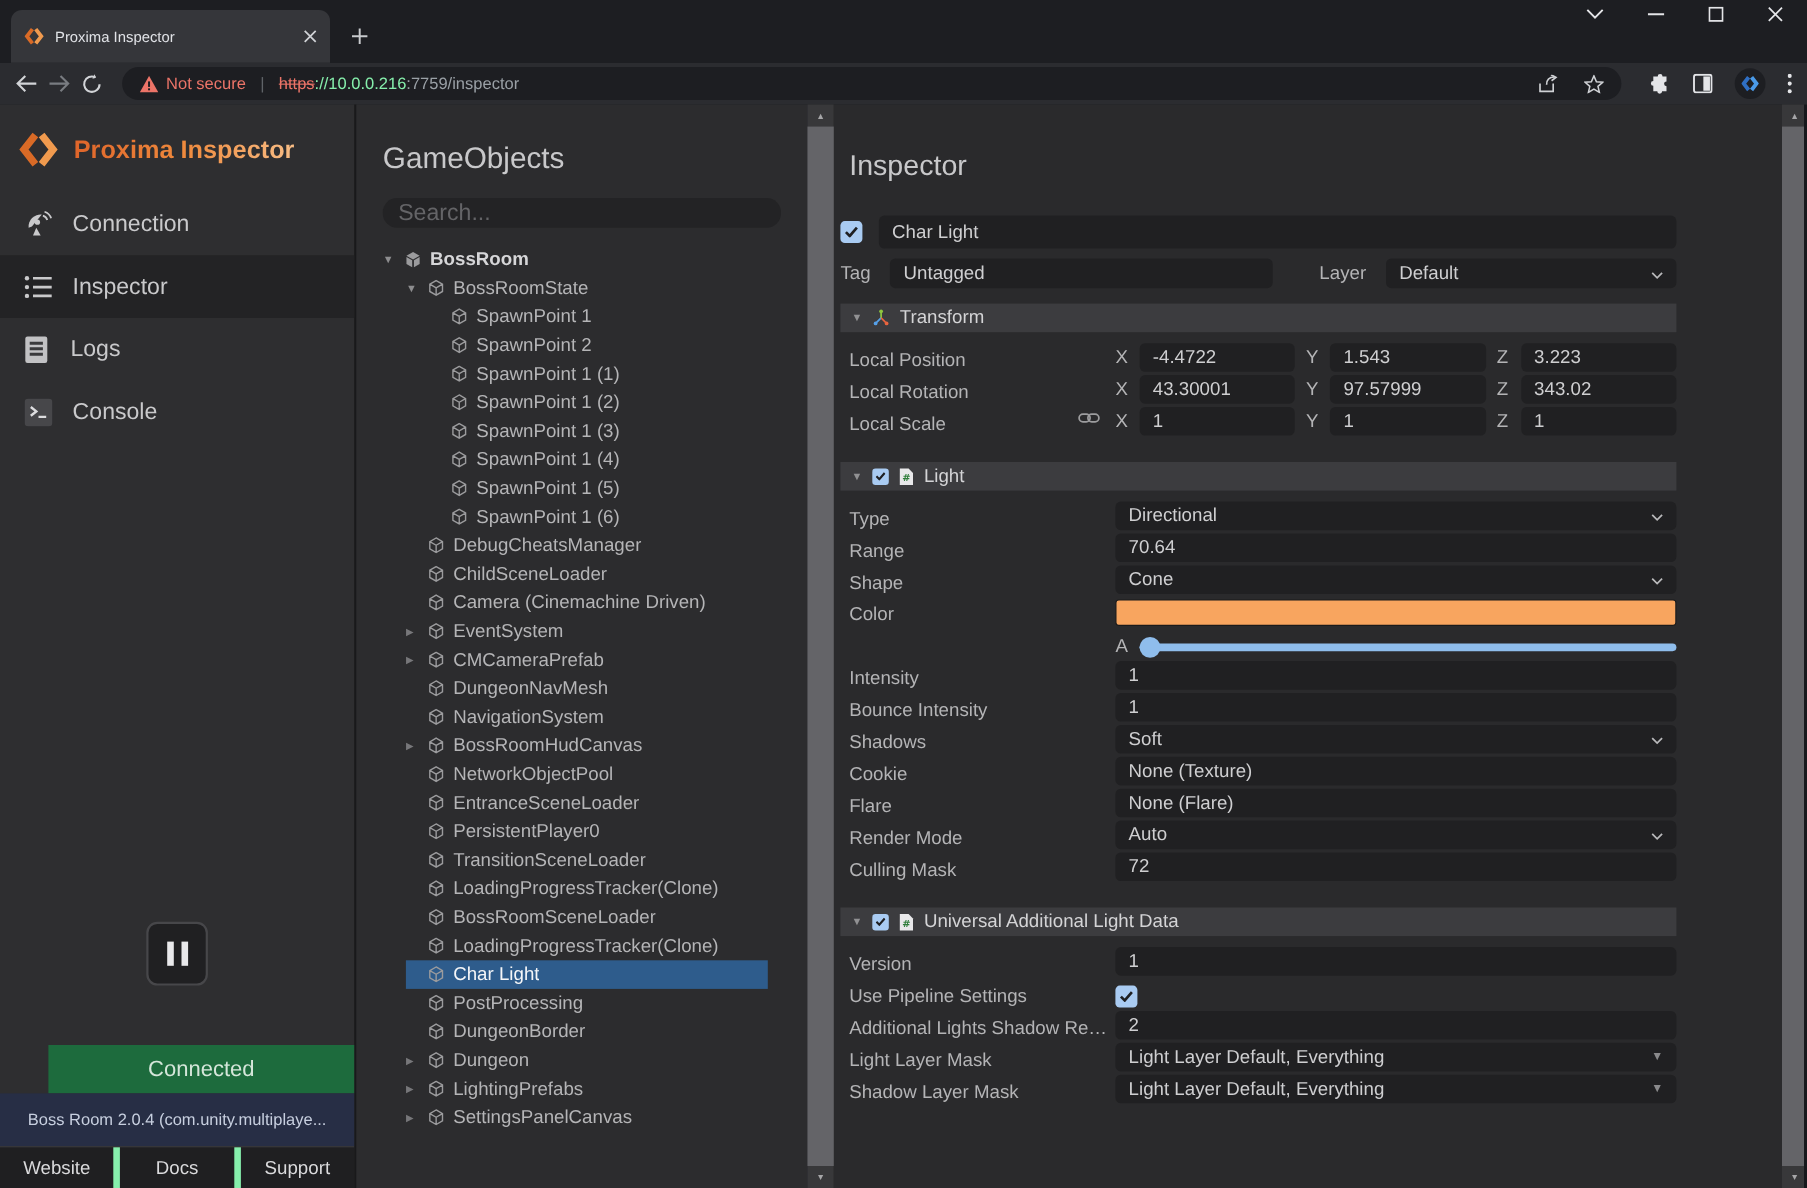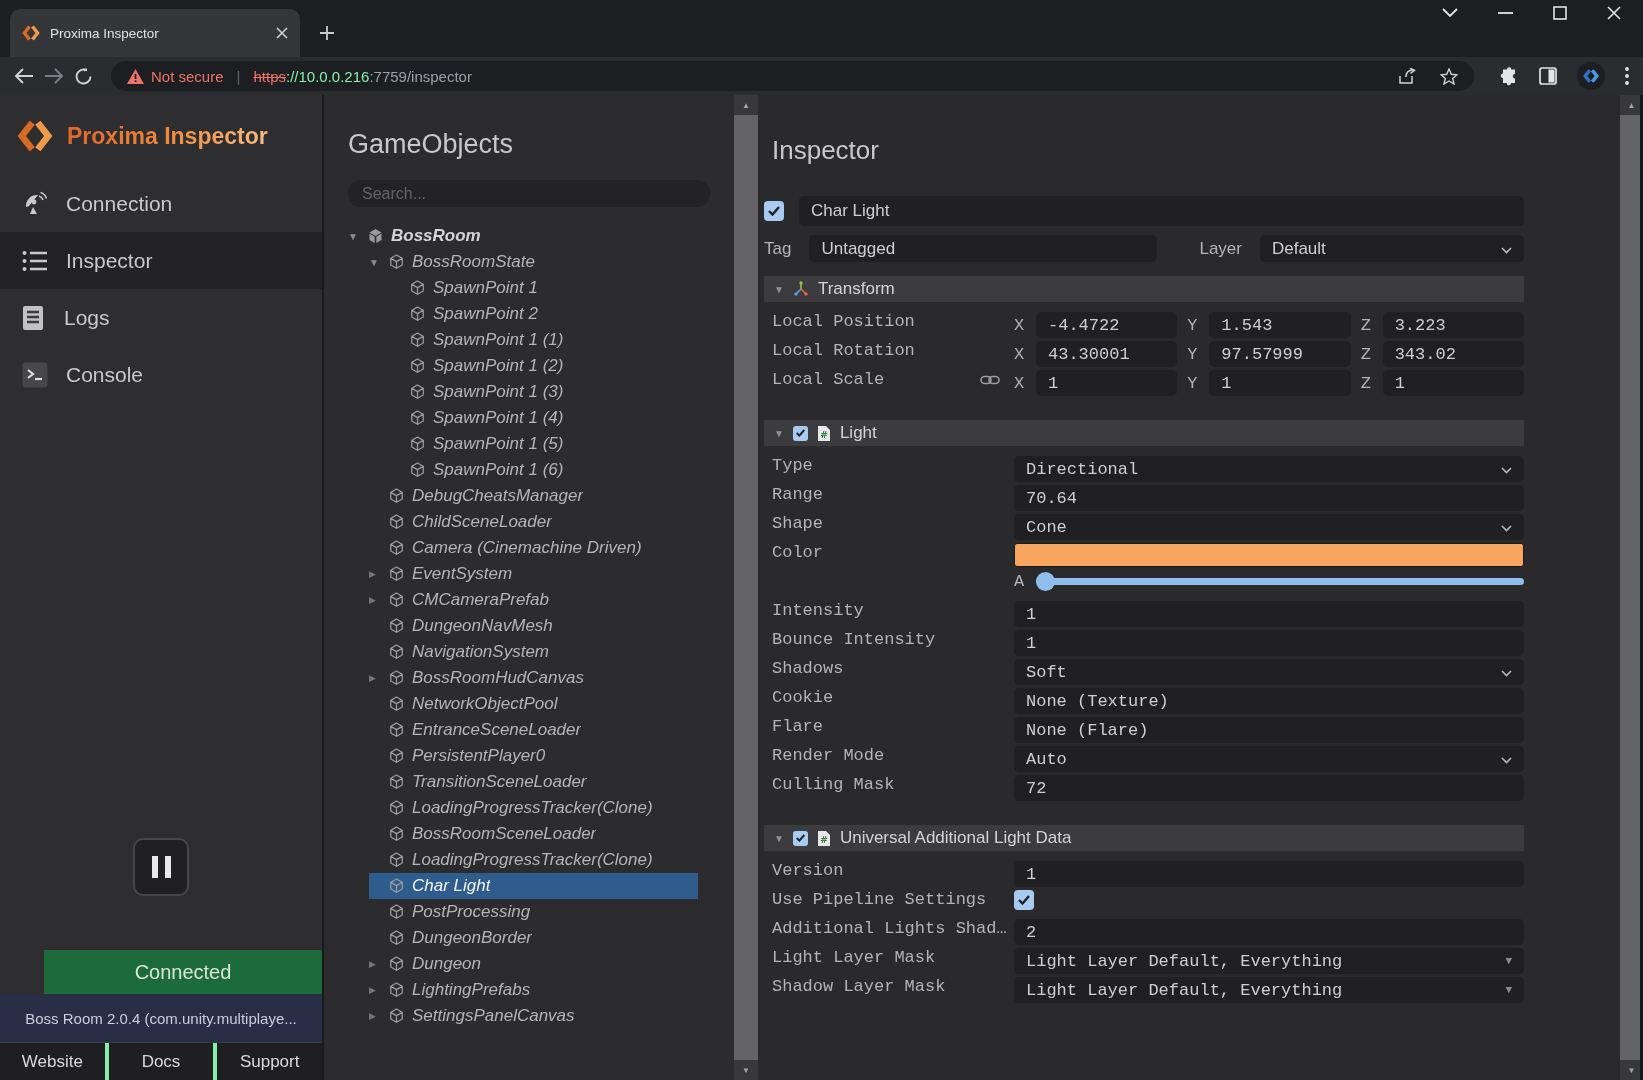--- a/index.html
+++ b/index.html
@@ -47,39 +47,39 @@
                border-radius:10px; display:flex; align-items:center; justify-content:center; gap:7px; cursor:pointer; }
   .pause-btn i { display:block; width:6px; height:22px; background:#e9e9eb; }
   .status-bar { height:44px; background:#1d6b3d; color:#d5e6da; font-size:20px;
                 display:flex; align-items:center; justify-content:center;margin-left:44px; }
   .project-bar { height:48px; background:#272e45; color:#c7cfdf; font-size:15px;
                  display:flex; align-items:center; justify-content:center;
                  padding:0 8px; white-space:nowrap; overflow:hidden; }
   .footer { flex:0 0 38px; display:flex; background:#1f1f21; border-top:1px solid #3c3c3f; }
   .footer-cell { flex:1; display:flex; align-items:center; justify-content:center;
                  font-size:17px; color:#dadadc; cursor:pointer; }
-  .footer-cell + .footer-cell { border-left:4px solid #86efac; }
+  .footer-cell + .footer-cell { border-left:6px solid #86efac; }
 
   
   .gopanel { width:410px; background:#2c2c2e; display:flex; flex-direction:column; overflow:hidden; }
   .go-title { margin:34px 0 0 24px; font-size:27px; color:#c8c8ca; }
   .go-search { margin:20px 24px 0 24px; height:27px; border:none; outline:none; border-radius:13px;
-               background:#232325; color:#c0c0c2; font-size:16px; padding:0 14px; }
+               background:#232325; color:#c0c0c2; font-size:21px; padding:0 14px; }
   .go-search::placeholder { color:#646467; }
   .tree { margin-top:16px; flex:1; overflow:hidden; }
   .trow { height:26px; display:flex; align-items:center; font-size:17px; color:#b5b5b7;
           padding-left:24px; cursor:pointer; white-space:nowrap; }
   .trow .ind { flex:0 0 auto; }
   .trow.lvl0 .ind { width:0; }
   .trow.lvl1 .ind { width:21px; }
   .trow.lvl2 .ind { width:42px; }
   .arr { width:20px; flex:0 0 20px; font-size:10px; color:#8d8d8f; }
   .arr.coll { color:#77777a; font-size:9px; }
   .trow svg { margin-right:8px; flex:0 0 auto; }
-  .trow .tlabel { overflow:hidden; text-overflow:ellipsis;font-style:italic; }
+  .trow .tlabel { overflow:hidden; text-overflow:ellipsis; }
   .trow.bold .tlabel { font-weight:bold; color:#d6d6d8; }
   .trow.selected { background:#2e5c8c; color:#f5f6f8; margin-left:45px; margin-right:36px; padding-left:0; }
   .trow.selected .ind { width:0; }
 
   
   .scrollcol { width:24px; background:#29292b; display:flex; flex-direction:column; }
   .sbtn { height:20px; background:#38383a; color:#a6a6a8; font-size:8px;
           display:flex; align-items:center; justify-content:center; cursor:pointer; }
   .strack { flex:1; position:relative; }
   .sthumb { position:absolute; left:0; right:0; top:0; bottom:0; background:#646468; cursor:pointer; }
@@ -103,21 +103,21 @@
   .layer-field { flex:1; height:27px; margin-left:18px; justify-content:space-between; position:relative; }
   .chev { margin-left:auto; flex:0 0 auto; }
 
   .section { margin-top:14px; }
   .sec2 { margin-top:12px; }
   .sec-head { height:26px; background:#3c3c3f; display:flex; align-items:center;
               padding-left:10px; gap:9px; font-size:17px; color:#d4d4d6; }
   .sec-arr { font-size:10px; color:#919193; cursor:pointer; }
   .sec-head .cb { width:15px; height:15px; border-radius:3px; }
   .sec-body { padding:10px 0 12px; display:flex; flex-direction:column; gap:3px; }
-  .irow { display:flex; align-items:flex-start; min-height:26px; position:relative;font-family:Liberation Mono, monospace; }
+  .irow { display:flex; align-items:flex-end; min-height:26px; position:relative; }
   .ilabel { width:250px; flex:0 0 250px; font-size:17px; color:#b4b4b6; padding-left:8px;
             white-space:nowrap; overflow:hidden; text-overflow:ellipsis; }
   .ival { flex:1; display:flex; align-items:center; position:relative; }
   .ival .field { flex:1; }
   .axis { width:22px; flex:0 0 22px; font-size:17px; color:#b4b4b6; }
   .vgap { width:10px; flex:0 0 10px; }
   .linkicon { position:absolute; left:-34px; top:3px; }
   .swatch { flex:1; height:24px; border-radius:3px; border:1px solid #1a1a1b; cursor:pointer; }
   .slider-track { flex:1; position:relative; height:7px; border-radius:4px; background:#8fbdec; cursor:pointer; }
   .slider-thumb { position:absolute; top:-6px; width:19px; height:19px; border-radius:50%; background:#8fbdec; }

